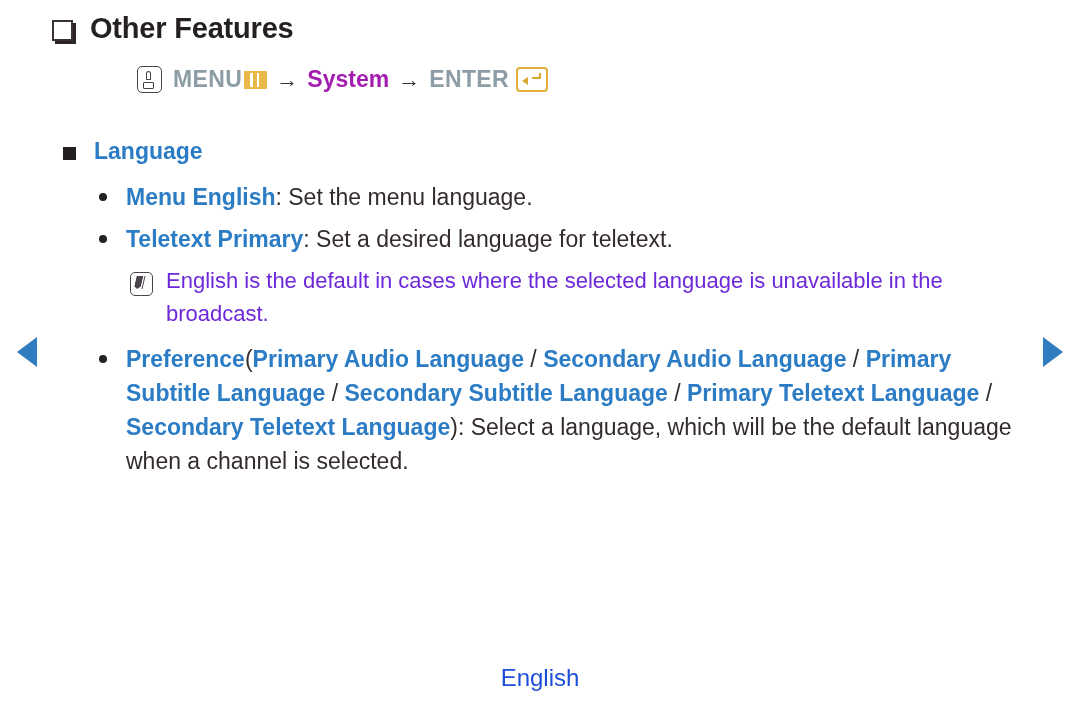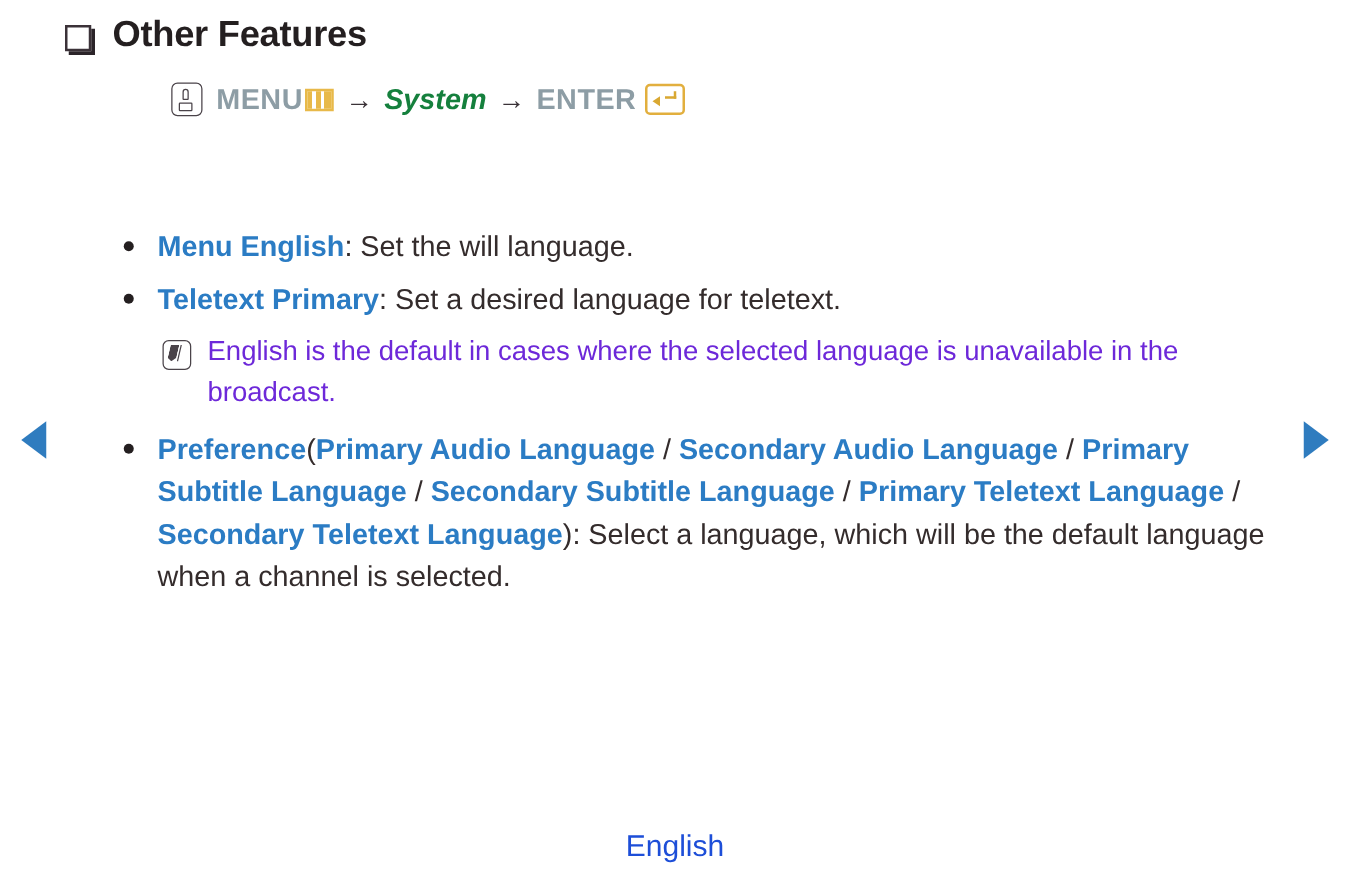--- a/index.html
+++ b/index.html
@@ -91,23 +91,22 @@
     border: 1.4px solid #4a4349;
     border-radius: 3px 3px 1px 1px;
     box-sizing: border-box;
     background: #fff;
   }
   .kw-grey {
     color: #8d9da5;
     letter-spacing: 0.4px;
   }
   .kw-blue {
-    color: #15803d;
+    color: #a21caf;
     letter-spacing: 0px;
-    font-style: italic;
   }
   .arrow {
     color: #3a3237;
     font-weight: normal;
     margin: 0 9px;
     font-size: 22px;
   }
   .icon-bars {
     display: inline-block;
     width: 23px;
@@ -308,27 +307,31 @@
     <span class="icon-touch"></span>
     <span class="kw-grey">MENU</span>
     <span class="icon-bars"></span>
     <span class="arrow">→</span>
     <span class="kw-blue">System</span>
     <span class="arrow">→</span>
     <span class="kw-grey">ENTER</span>
     <span class="icon-enter"></span>
   </div>
 
+  <div class="section-row">
+    <div class="square-bullet"></div>
+    <div class="section-title">Language</div>
+  </div>
 
   <div class="list">
 
     <div class="li">
       <span class="dot-bullet"></span>
       <div class="li-text">
-        <b>Menu English</b><span>: Set the will language.</span>
+        <b>Menu English</b><span>: Set the menu language.</span>
       </div>
     </div>
 
     <div class="li">
       <span class="dot-bullet"></span>
       <div class="li-text">
         <b>Teletext Primary</b><span>: Set a desired language for teletext.</span>
       </div>
     </div>
 

